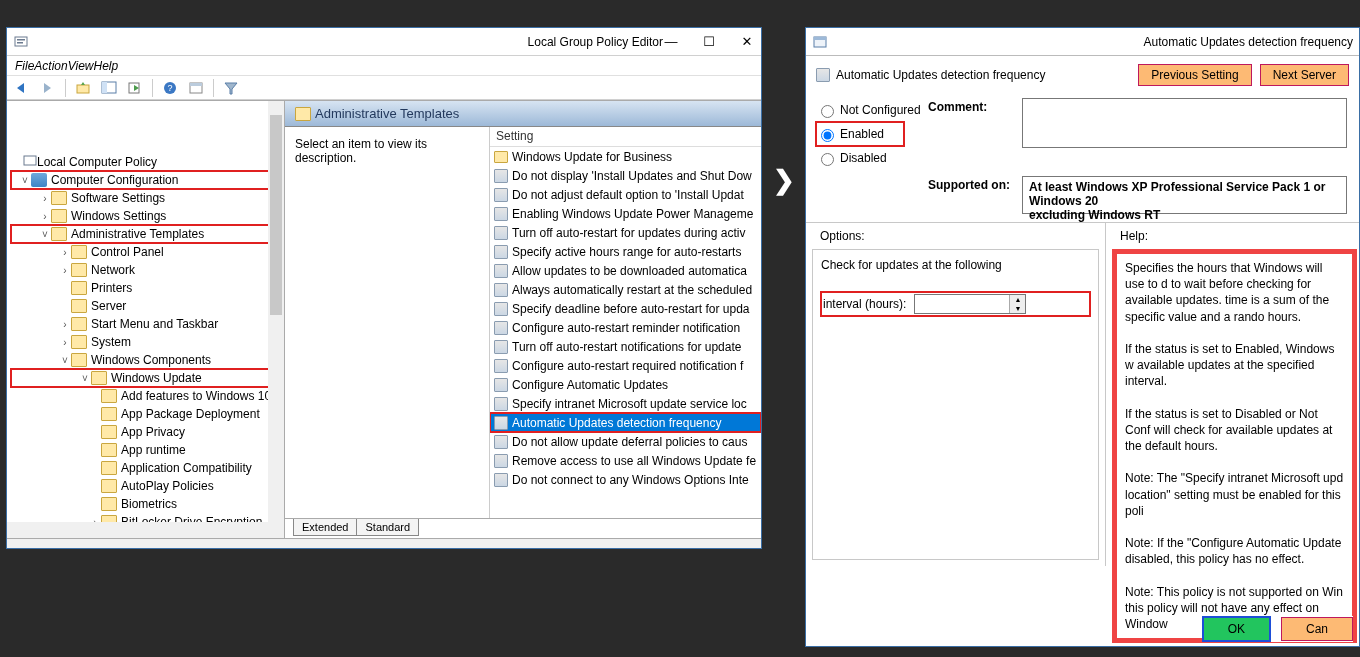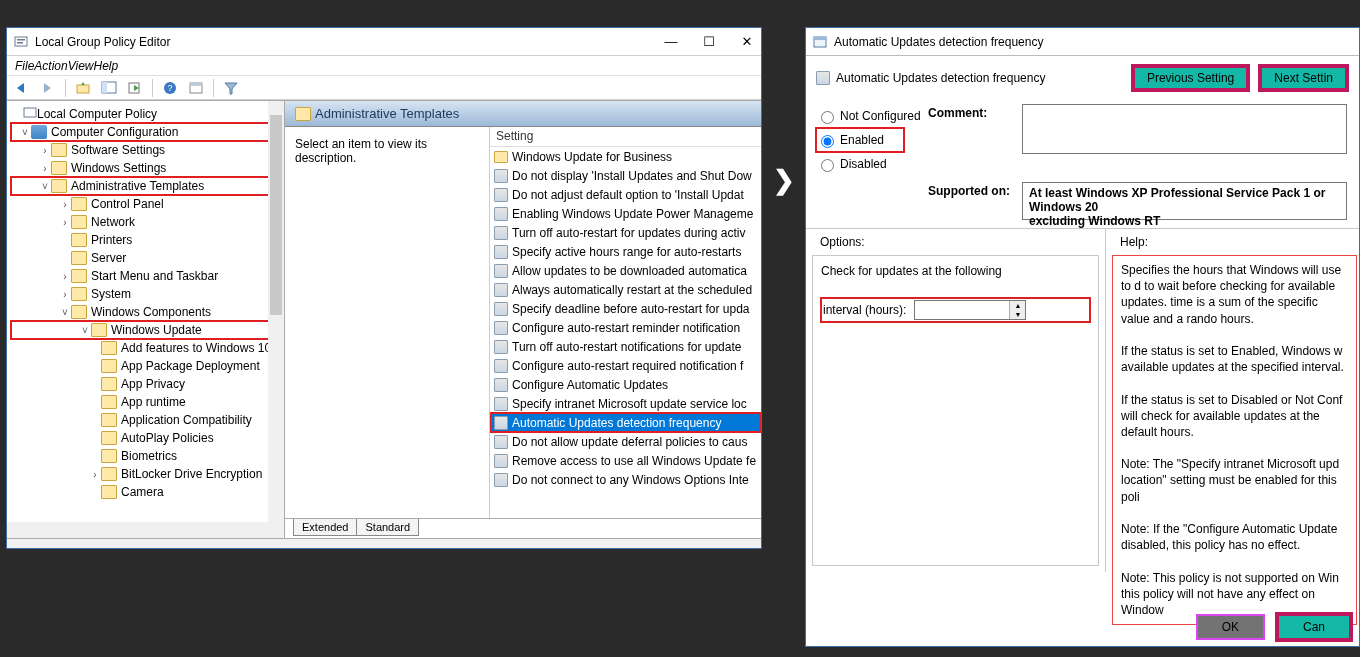--- a/index.html
+++ b/index.html
@@ -27,21 +27,21 @@
     height: 28px;
     display: flex; align-items: center;
     padding: 0 6px;
     border-bottom: 1px solid #d0d0d0;
     background: #fff;
   }
   .titlebar .t-icon {
     width: 16px; height: 16px; margin-right: 6px;
     display: inline-flex; align-items: center; justify-content: center;
   }
-  .titlebar .title { flex: 1; }
+  .titlebar .title { flex: 1; text-align: right; }
   .winctrls { display: flex; gap: 22px; }
   .winctrls span { width: 16px; text-align: center; cursor: default; font-size: 13px; }
   .menubar {
     height: 20px;
     display: flex; 
     padding: 0 8px;
     align-items: center;
     border-bottom: 1px solid #e0e0e0;
     font-style: italic;
   }
@@ -78,20 +78,21 @@
     position: absolute; left: 2px; right: 2px;
     top: 14px; height: 200px;
     background: #c8c8c8;
   }
   .tree-pane .hscroll {
     position: absolute; left: 0; right: 0; bottom: 0;
     height: 16px; background: #f0f0f0;
   }
   .tree {
     padding: 4px 2px 4px 4px;
+    margin-top: 48px;
   }
   .tree-item {
     display: flex; align-items: center;
     height: 18px;
     white-space: nowrap;
     cursor: default;
   }
   .exp {
     width: 12px; text-align: center;
     font-size: 10px; color: #555;
@@ -198,22 +199,22 @@
   .dlg-headrow {
     display: flex; align-items: center;
     padding: 8px 10px;
   }
   .dlg-headrow .sicon { margin-right: 6px; }
   .dlg-headrow .nav-btns {
     margin-left: auto;
     display: flex; gap: 8px;
   }
   .btn {
-    background: #14b8a6;
-    border: 4px solid #be185d;
+    background: #fdba74;
+    border: 1px solid #be185d;
     padding: 3px 12px;
     font-size: 12px;
     cursor: default;
   }
   .radio-group {
     padding: 4px 10px 8px 10px;
   }
   .radio-row {
     display: flex; align-items: center;
     height: 24px;
@@ -283,37 +284,37 @@
   .spinner .spins span {
     flex: 1; font-size: 7px;
     display: flex; align-items: center; justify-content: center;
     background: #eee;
   }
   .help-pane {
     flex: 1;
     display: flex; flex-direction: column;
   }
   .help-inner {
-    border: 1px solid #ef4444;
+    border: 5px solid #ef4444;
     margin: 0 2px 6px 6px;
     flex: 1;
     padding: 6px 8px;
     font-size: 12px;
     line-height: 1.35;
   }
   .dlg-footer {
     position: absolute;
     bottom: 4px; right: 6px;
     display: flex; gap: 10px;
     align-items: center;
     background: #fff;
   }
   .btn-primary {
-    border: 2px solid #d946ef;
-    background: #737373;
+    border: 2px solid #1d4ed8;
+    background: #22c55e;
   }
 </style>
 </head>
 <body>
 
 <div id="gpo" class="win">
   <div class="titlebar">
     <span class="t-icon">
       <svg width="14" height="14">
           <rect x="1" y="2" width="12" height="9" fill="#fff" stroke="#6b7a8f"></rect>
@@ -614,21 +615,21 @@
         </svg>
     </span>
     <span class="title">Automatic Updates detection frequency</span>
   </div>
 
   <div class="dlg-headrow">
     <span class="sicon"></span>
     <span>Automatic Updates detection frequency</span>
     <div class="nav-btns">
       <span class="btn">Previous Setting</span>
-      <span class="btn">Next Settin</span>
+      <span class="btn">Next Server</span>
     </div>
   </div>
 
   <div class="radio-group">
     <div class="rg-grid">
       <div class="rg-left">
         <div class="radio-row">
           <input type="radio" name="state" style="">
             <span>Not Configured</span>
         </div>

